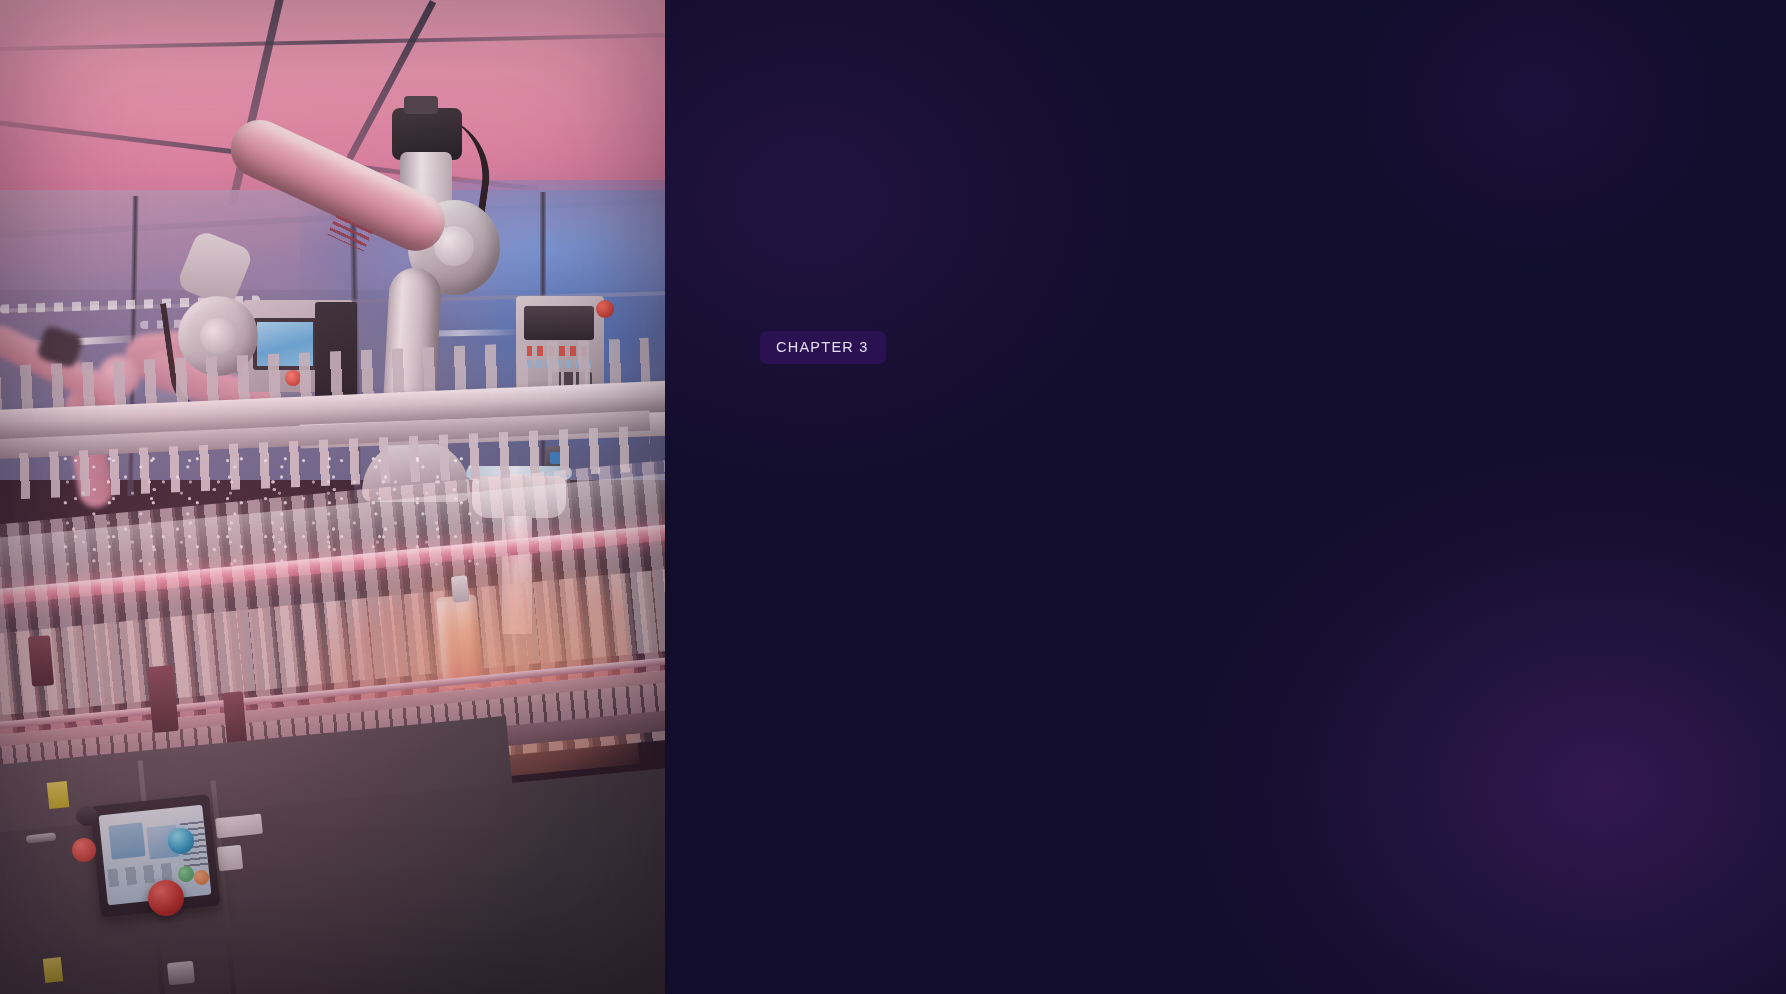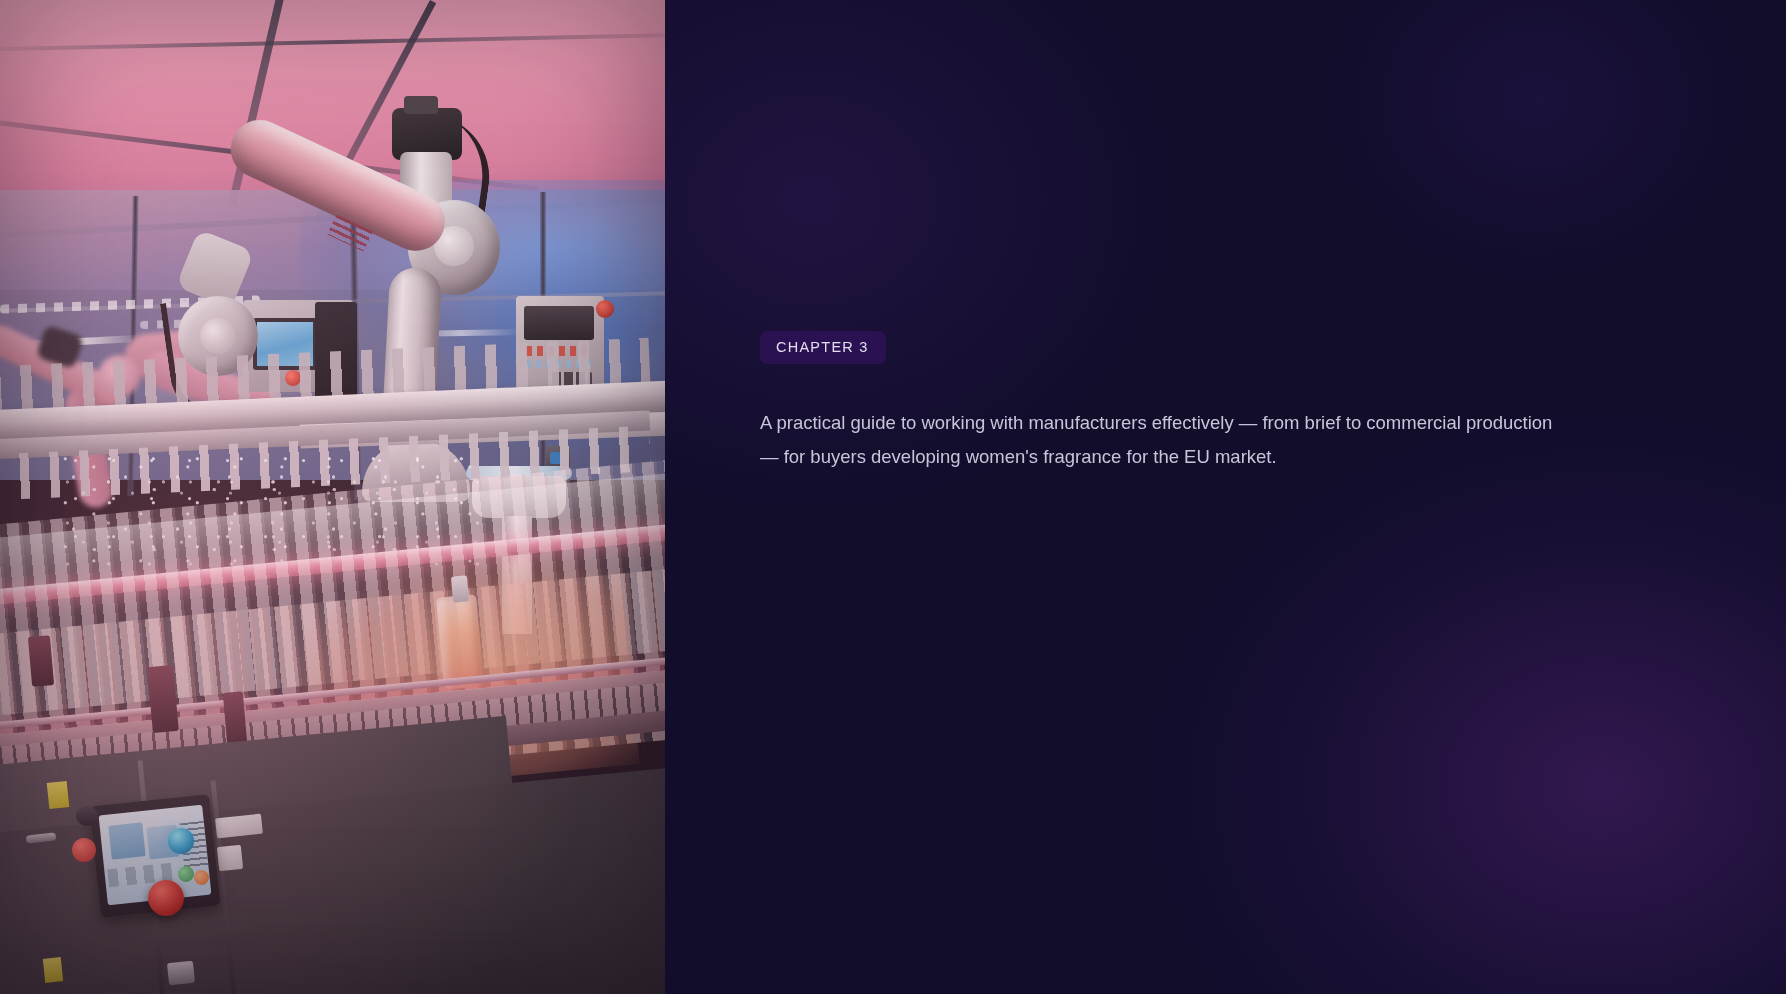--- a/index.html
+++ b/index.html
@@ -715,17 +715,16 @@
 
   <div class="text-panel">
     <div class="bg-glow-b"></div>
     <div class="bg-glow-c"></div>
     <div class="bg-glow-a"></div>
 
     <div class="content">
       <div class="chapter-badge">CHAPTER 3</div>
 
 
-      <p class="subtitle">A practical guide to working with manufacturers effectively — from brief to commercial production — for buyers developing women's fragrance for the EU market.</p>
     </div>
   </div>
 
 </div>
 
 </body></html>

